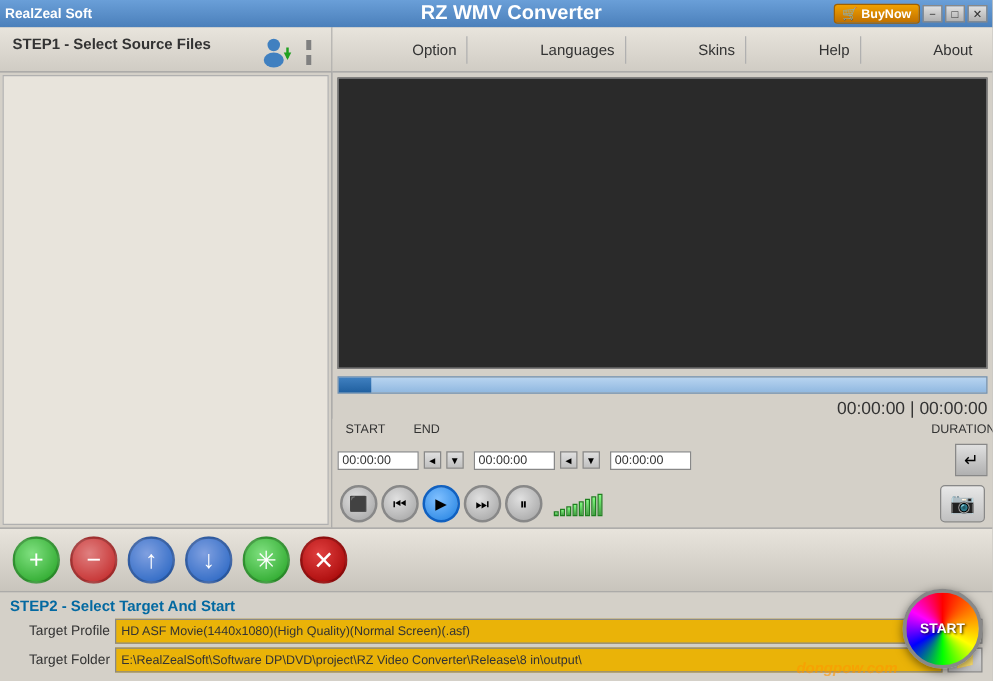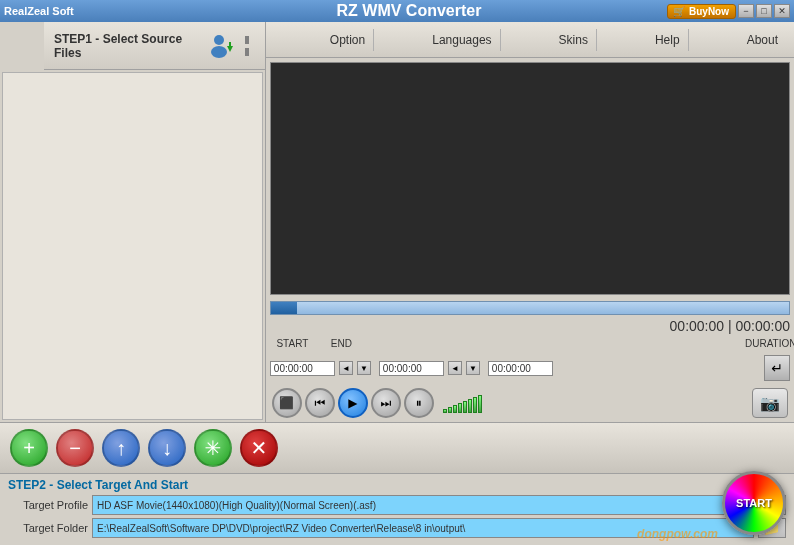--- a/index.html
+++ b/index.html
@@ -88,24 +88,23 @@
       display: flex;
       flex-direction: column;
       border-right: 1px solid #a0a0a0;
     }
 
     .step1-header {
       background: linear-gradient(to bottom, #e8e4dc, #d0ccc4);
       border-bottom: 1px solid #a0a0a0;
       padding: 6px 10px;
       display: flex;
-      align-items: center;
+      align-items: flex-start;
       justify-content: space-between;
-      height: 48px;
-      margin-left: 44px;
+      height: 36px;
     }
     .step1-title {
       font-size: 12px;
       font-weight: bold;
       color: #333;
     }
     .step1-icons {
       display: flex;
       gap: 4px;
       align-items: center;
@@ -347,21 +346,21 @@
     .field-label {
       width: 80px;
       font-size: 11px;
       color: #333;
       text-align: right;
       flex-shrink: 0;
     }
     .field-input {
       flex: 1;
       height: 20px;
-      background: #7dd3fc;
+      background: #eab308;
       border: 1px solid #888;
       font-size: 10px;
       padding: 1px 4px;
       color: #333;
     }
     .dropdown-arrow {
       width: 20px;
       height: 20px;
       background: linear-gradient(to bottom, #6090d0, #3060b0);
       border: 1px solid #2050a0;

